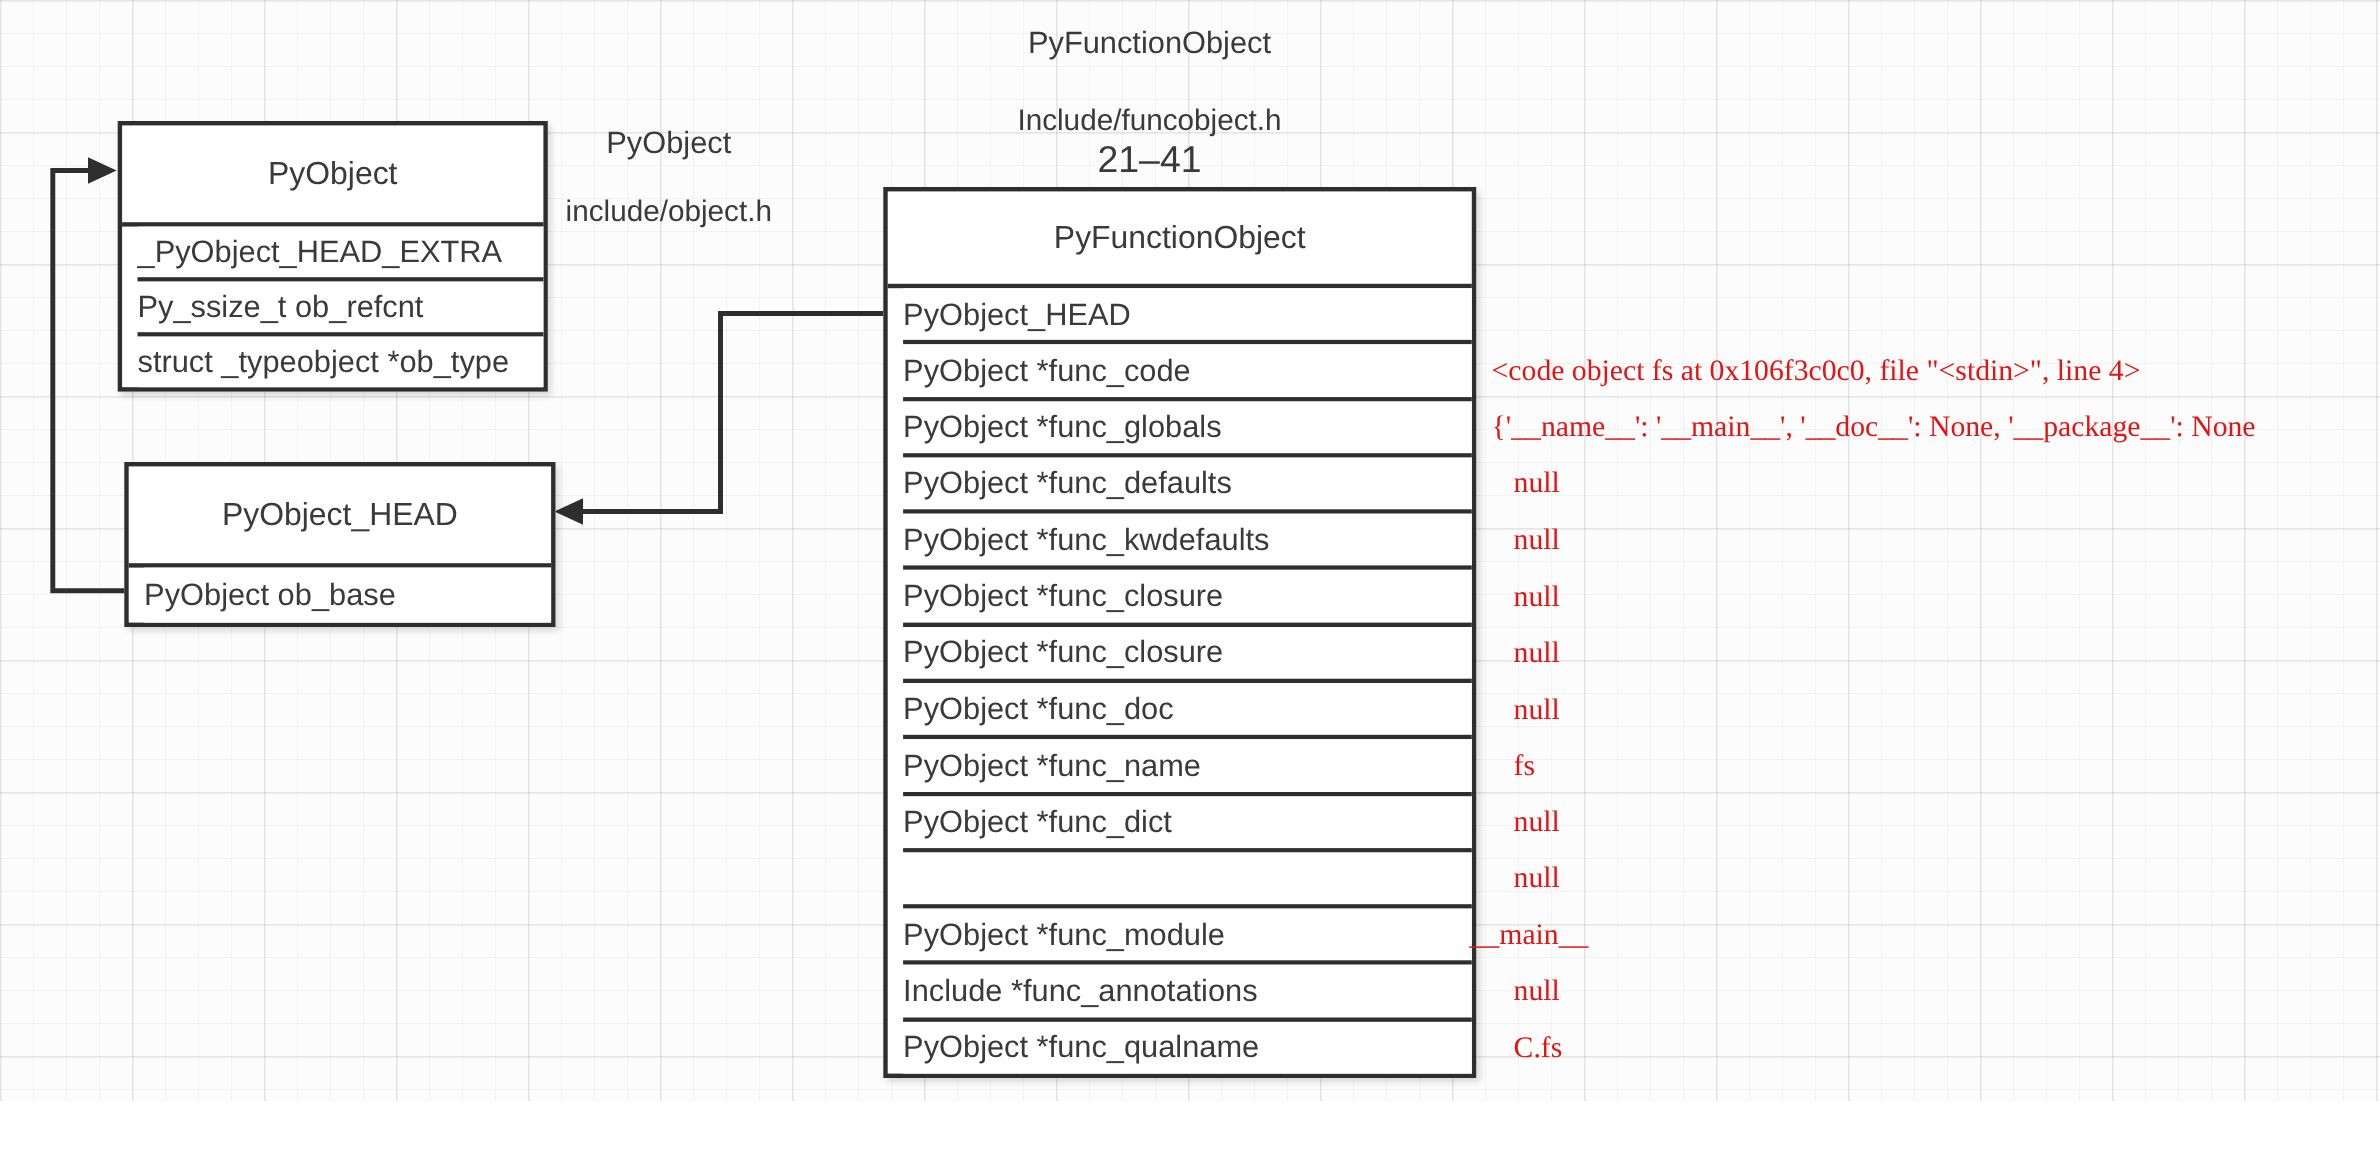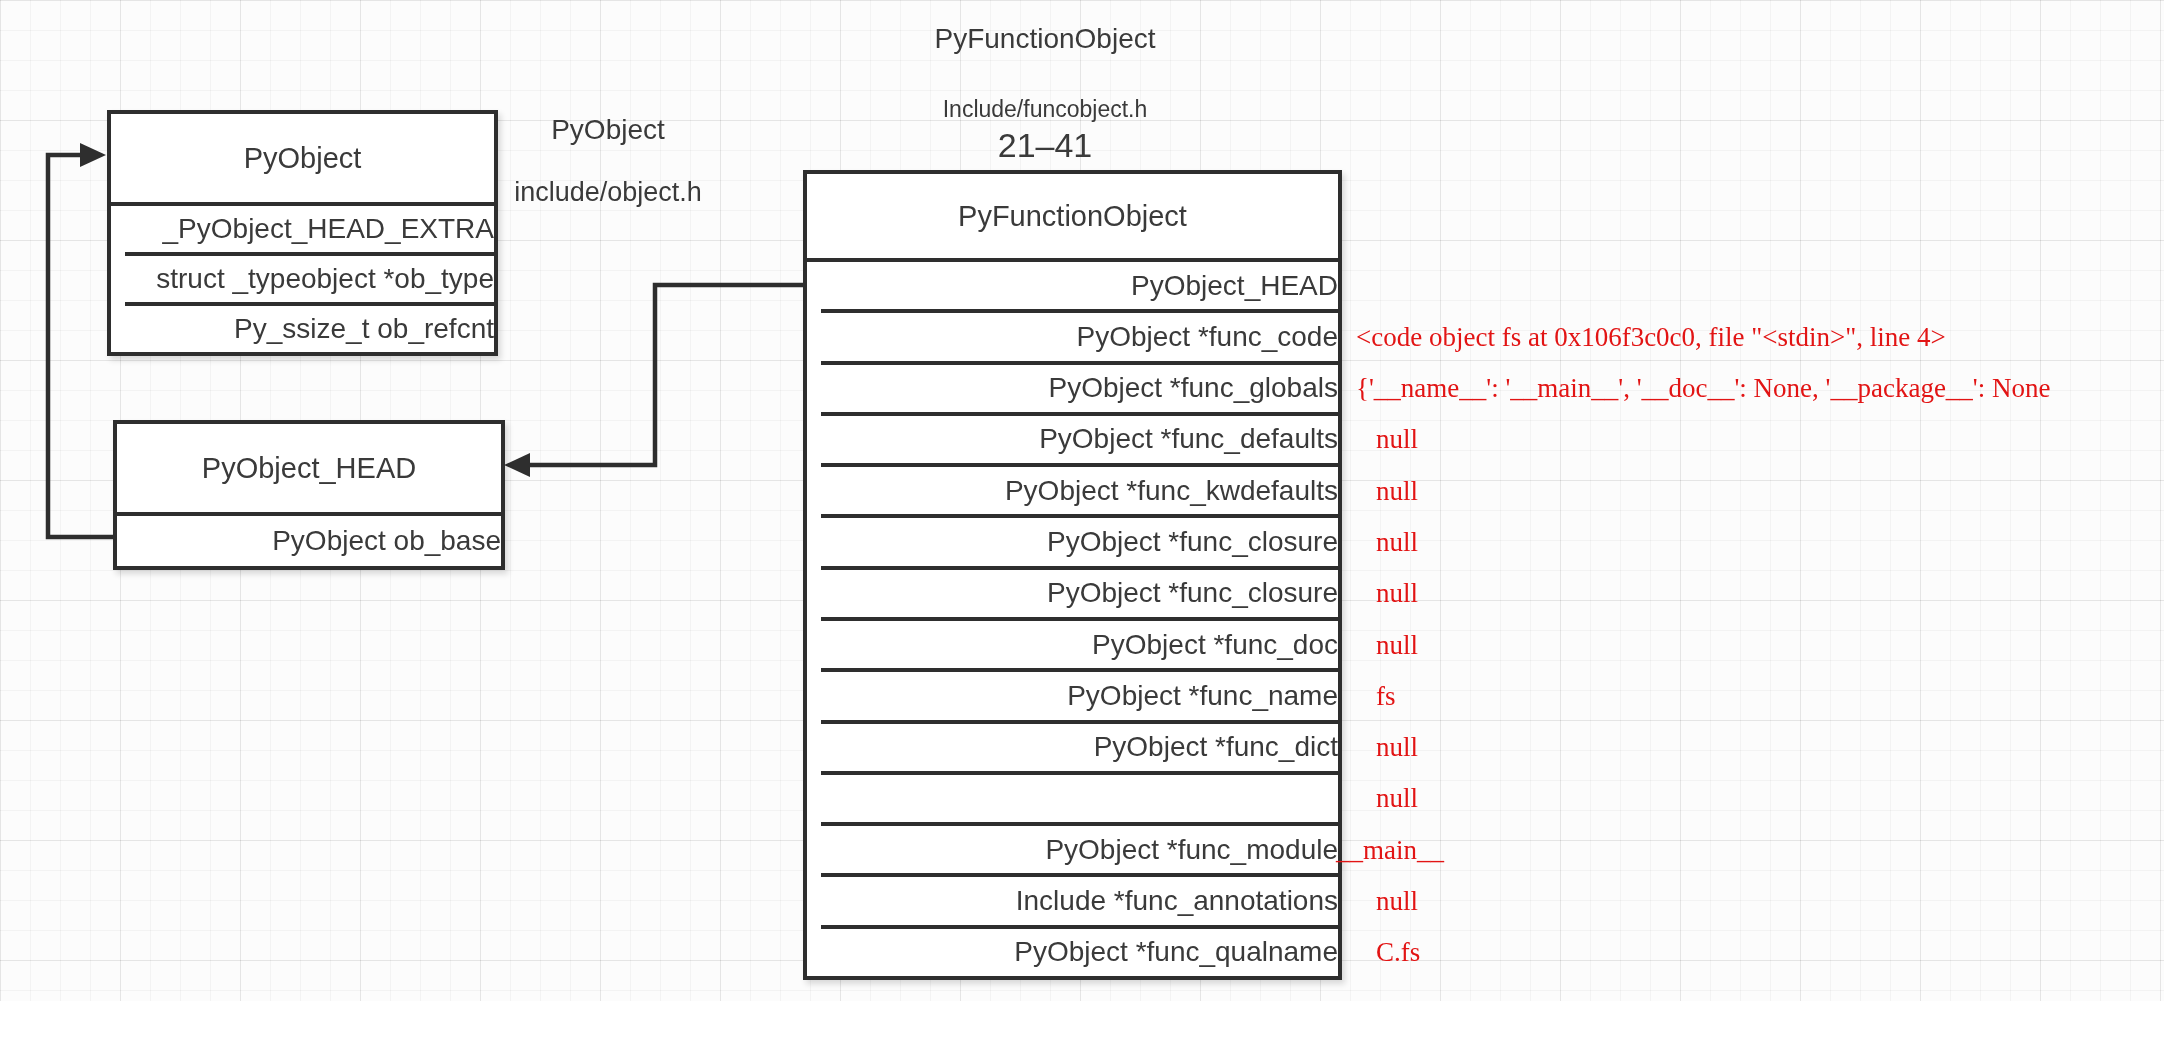--- a/index.html
+++ b/index.html
@@ -35,21 +35,21 @@
   .box-header{
     display:flex;align-items:center;justify-content:center;
     border-bottom:4px solid var(--stroke);
     font-size:29px;
     flex:none;
   }
   .rows{display:flex;flex-direction:column;flex:1;}
   .struct-row{
     position:relative;
     flex:1;
-    display:flex;align-items:center;justify-content:flex-end;
+    display:flex;align-items:center;justify-content:flex-start;
     border-bottom:4px solid var(--stroke);
     font-size:28px;
     background:#fff;
     margin-left:14px;
   }
   .struct-row:last-child{border-bottom:none;}
   .row-value{
     position:absolute;
     left:100%;top:50%;
     transform:translateY(-50%);
@@ -69,37 +69,37 @@
 <div id="canvas">
 
   <svg class="connectors" width="2164" height="1062" viewBox="0 0 2164 1062">
     <path d="M115 537 H48 V155 H82" fill="none" stroke="#2e2e2e" stroke-width="4.5"></path>
     <polygon points="80,143 80,167 106,155" fill="#2e2e2e"></polygon>
     <path d="M803 285 H655 V465 H528" fill="none" stroke="#2e2e2e" stroke-width="4.5"></path>
     <polygon points="530,453 530,477 504,465" fill="#2e2e2e"></polygon>
   </svg>
 
   <div class="free-label" style="left:845px;top:21px;width:400px;">PyFunctionObject</div>
-  <div class="free-label" style="left:845px;top:92px;width:400px;font-size:23px;">Include/funcobject.h</div>
+  <div class="free-label" style="left:845px;top:92px;width:400px;font-size:27px;">Include/funcobject.h</div>
   <div class="free-label" style="left:845px;top:128px;width:400px;font-size:34px;">21–41</div>
 
   <div class="free-label" style="left:458px;top:112px;width:300px;">PyObject</div>
   <div class="free-label" style="left:458px;top:176px;width:300px;font-size:27px;line-height:32px;">include/object.h</div>
 
   <div class="struct-box" style="left:107px;top:110px;width:391px;height:246px;">
     <div class="box-header" style="height:92px;">PyObject</div>
     <div class="rows">
         <div class="struct-row">
           <span class="row-label">_PyObject_HEAD_EXTRA</span>
         </div>
         <div class="struct-row">
-          <span class="row-label">struct _typeobject *ob_type</span>
+          <span class="row-label">Py_ssize_t ob_refcnt</span>
         </div>
         <div class="struct-row">
-          <span class="row-label">Py_ssize_t ob_refcnt</span>
+          <span class="row-label">struct _typeobject *ob_type</span>
         </div>
       </div>
   </div>
 
   <div class="struct-box" style="left:113px;top:420px;width:392px;height:150px;">
     <div class="box-header" style="height:92px;">PyObject_HEAD</div>
     <div class="rows">
         <div class="struct-row">
           <span class="row-label">PyObject ob_base</span>
         </div>

